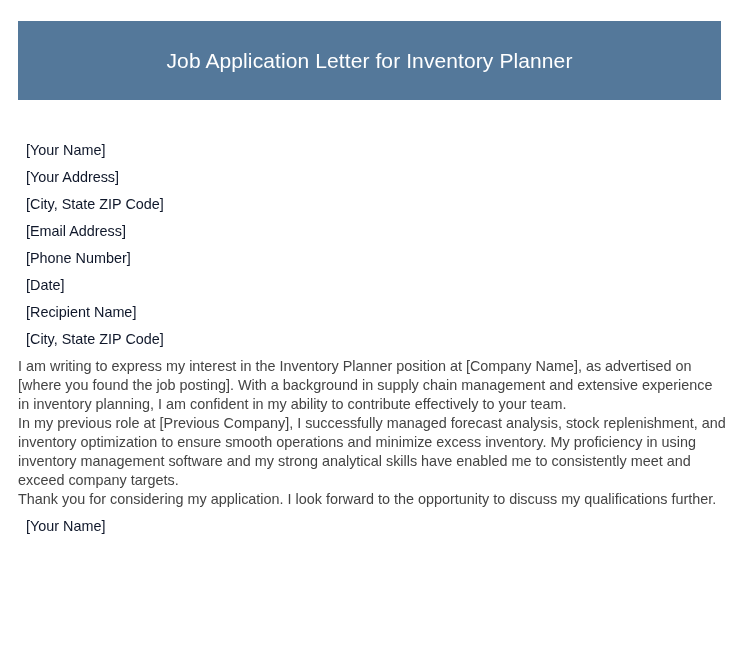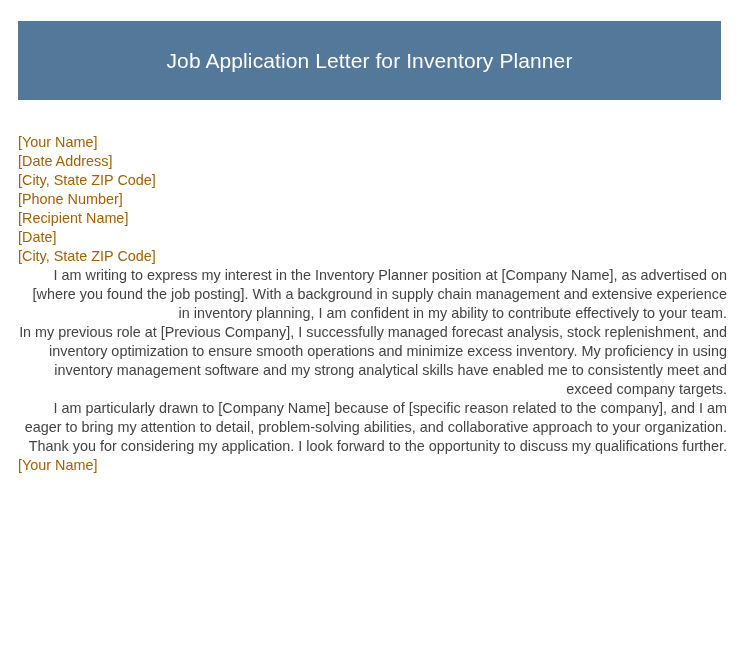--- a/index.html
+++ b/index.html
@@ -51,73 +51,73 @@
     top: 133px;
     width: 709px;
     color: #444444;
     font-size: 14.4px;
     line-height: 19px;
     font-family: "Liberation Sans", sans-serif;
     box-sizing: border-box;
   }
 
   .letter-line {
-    margin: 0;
+    margin: 8px;
     padding: 0;
-    color: #a16207;
+    color: #0f172a;
     font-size: 14.4px;
     line-height: 19px;
     text-align: left;
     white-space: pre-wrap;
     word-wrap: break-word;
   }
 
   .letter-para {
     margin: 0;
     padding: 0;
     color: #444444;
     font-size: 14.4px;
     line-height: 19px;
-    text-align: right;
+    text-align: left;
   }
 </style>
 </head>
 <body>
 
 <div class="document">
 
   <div class="doc-header">
     <div class="doc-title">Job Application Letter for Inventory Planner</div>
   </div>
 
   <div class="letter-body">
 
     <p class="letter-line">[Your Name]</p>
 
-    <p class="letter-line">[Date Address]</p>
+    <p class="letter-line">[Your Address]</p>
 
     <p class="letter-line">[City, State ZIP Code]</p>
 
+    <p class="letter-line">[Email Address]</p>
 
     <p class="letter-line">[Phone Number]</p>
 
+    <p class="letter-line">[Date]</p>
+
     <p class="letter-line">[Recipient Name]</p>
-
-    <p class="letter-line">[Date]</p>
 
 
 
     <p class="letter-line">[City, State ZIP Code]</p>
 
 
     <p class="letter-para">I am writing to express my interest in the Inventory Planner position at [Company Name], as advertised on [where you found the job posting]. With a background in supply chain management and extensive experience in inventory planning, I am confident in my ability to contribute effectively to your team.</p>
 
     <p class="letter-para">In my previous role at [Previous Company], I successfully managed forecast analysis, stock replenishment, and inventory optimization to ensure smooth operations and minimize excess inventory. My proficiency in using inventory management software and my strong analytical skills have enabled me to consistently meet and exceed company targets.</p>
 
-    <p class="letter-para">I am particularly drawn to [Company Name] because of [specific reason related to the company], and I am eager to bring my attention to detail, problem-solving abilities, and collaborative approach to your organization.</p>
 
     <p class="letter-para">Thank you for considering my application. I look forward to the opportunity to discuss my qualifications further.</p>
 
 
     <p class="letter-line">[Your Name]</p>
 
   </div>
 
 </div>
 

